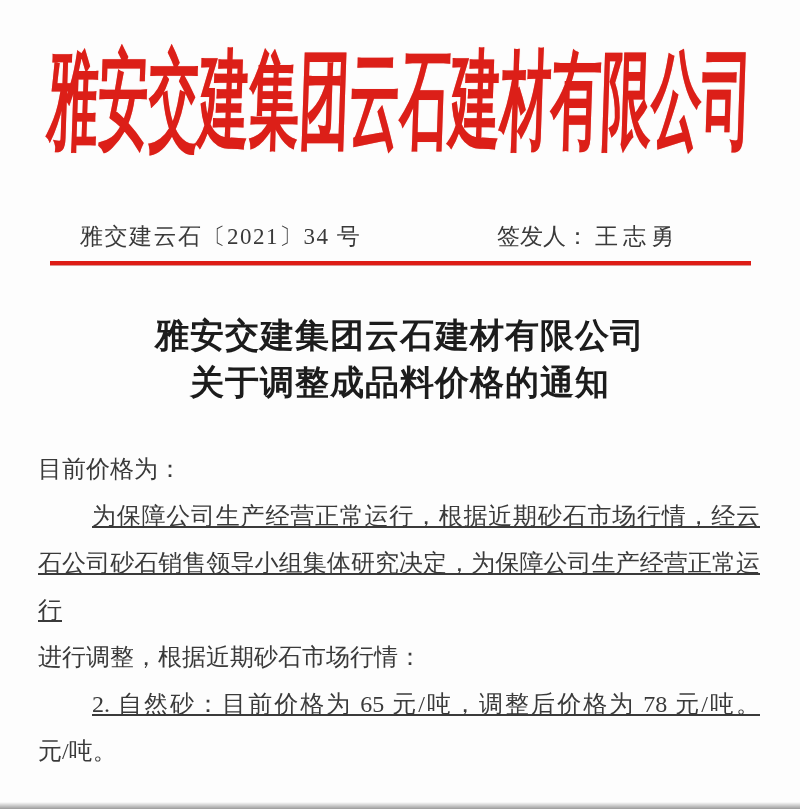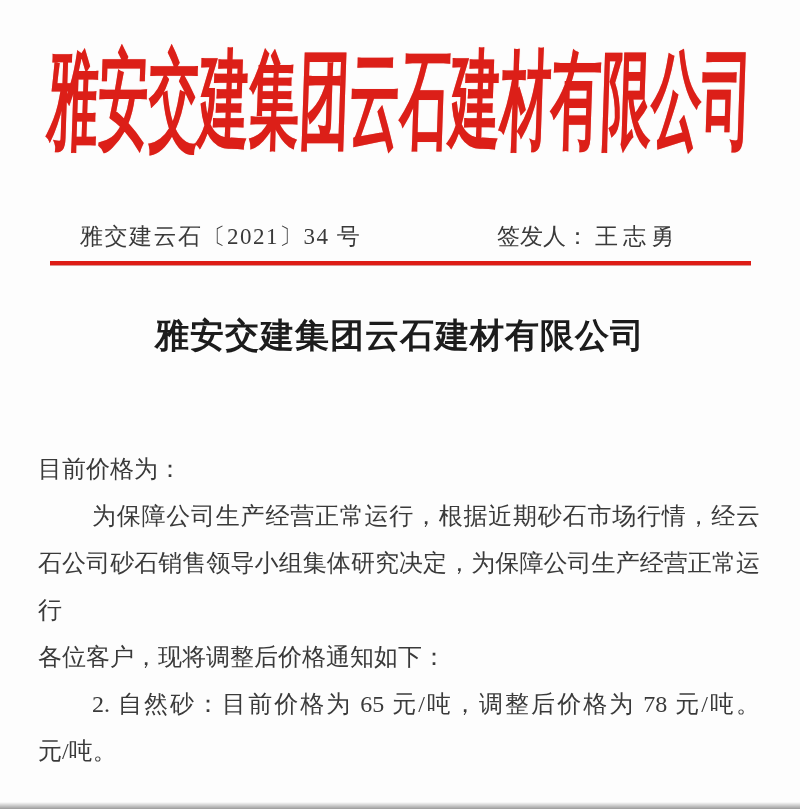--- a/index.html
+++ b/index.html
@@ -84,20 +84,21 @@
     top: 446px; left: 38px;
     width: 722px;
     color: var(--body-ink);
     font-size: 24px;
     line-height: 47px;
   }
   .l { min-height: 47px; }
   .l.just {
     text-align: justify;
     text-align-last: justify;
+    text-decoration: underline;
   }
   .l.indent { padding-left: 54px; }
   .l.item { padding-left: 54px; }
 
   
   .photo-edge {
     position: absolute;
     left: 0; bottom: 0;
     width: 800px; height: 7px;
     background: linear-gradient(to bottom, rgba(250,250,250,0), #9b9b9b);
@@ -116,26 +117,27 @@
     <span class="doc-number">雅交建云石〔2021〕34 号</span>
     <span class="issuer">
       <span>签发人：</span><span class="issuer-name">王志勇</span>
     </span>
   </div>
 
   <div class="divider"></div>
 
   <div class="notice-title">
     <div>雅安交建集团云石建材有限公司</div>
+    <div>关于调整成品料价格的通知</div>
   </div>
 
   <div class="body-text">
     <div class="l salutation">目前价格为：</div>
     <div class="l indent just">为保障公司生产经营正常运行，根据近期砂石市场行情，经云</div>
     <div class="l just">石公司砂石销售领导小组集体研究决定，为保障公司生产经营正常运行</div>
-    <div class="l">各位客户，现将调整后价格通知如下：</div>
+    <div class="l">进行调整，根据近期砂石市场行情：</div>
     <div class="l item just">2. 自然砂：目前价格为 65 元/吨，调整后价格为 78 元/吨。</div>
     <div class="l">元/吨。</div>
   </div>
 
   <div class="photo-edge"></div>
 
 </div>
 
 </body></html>

